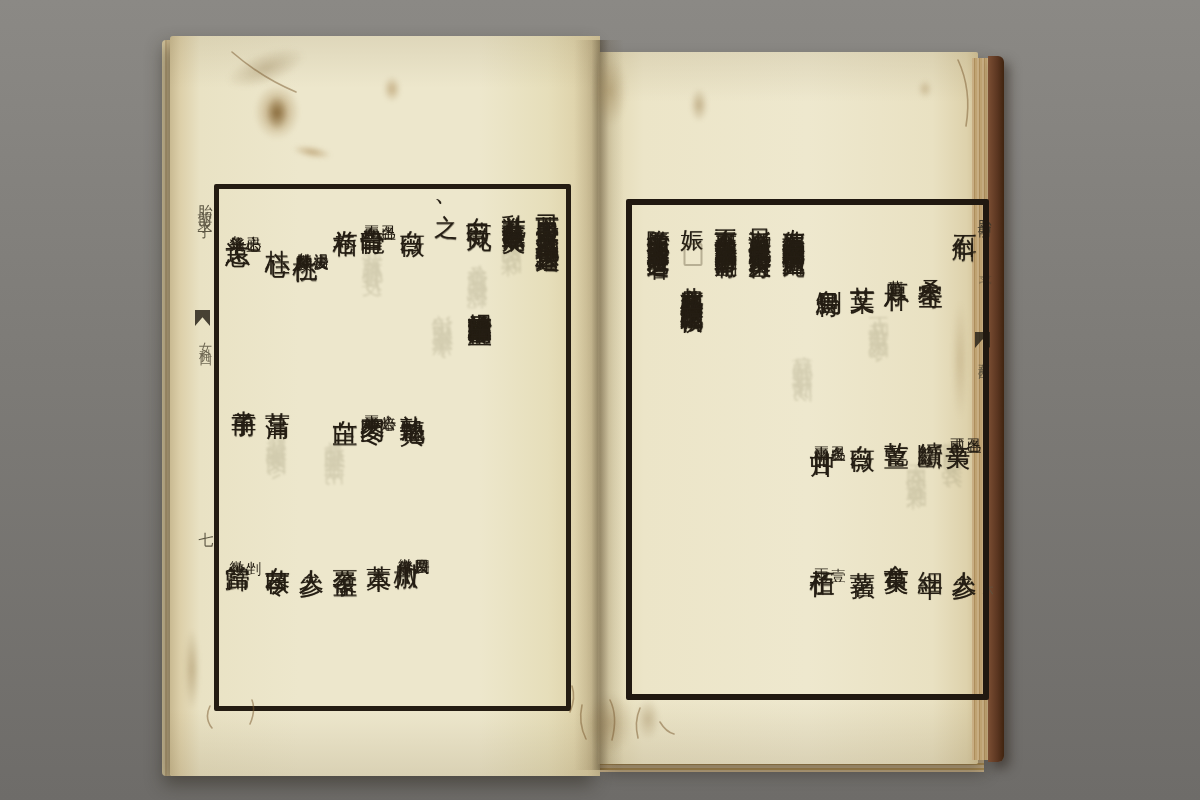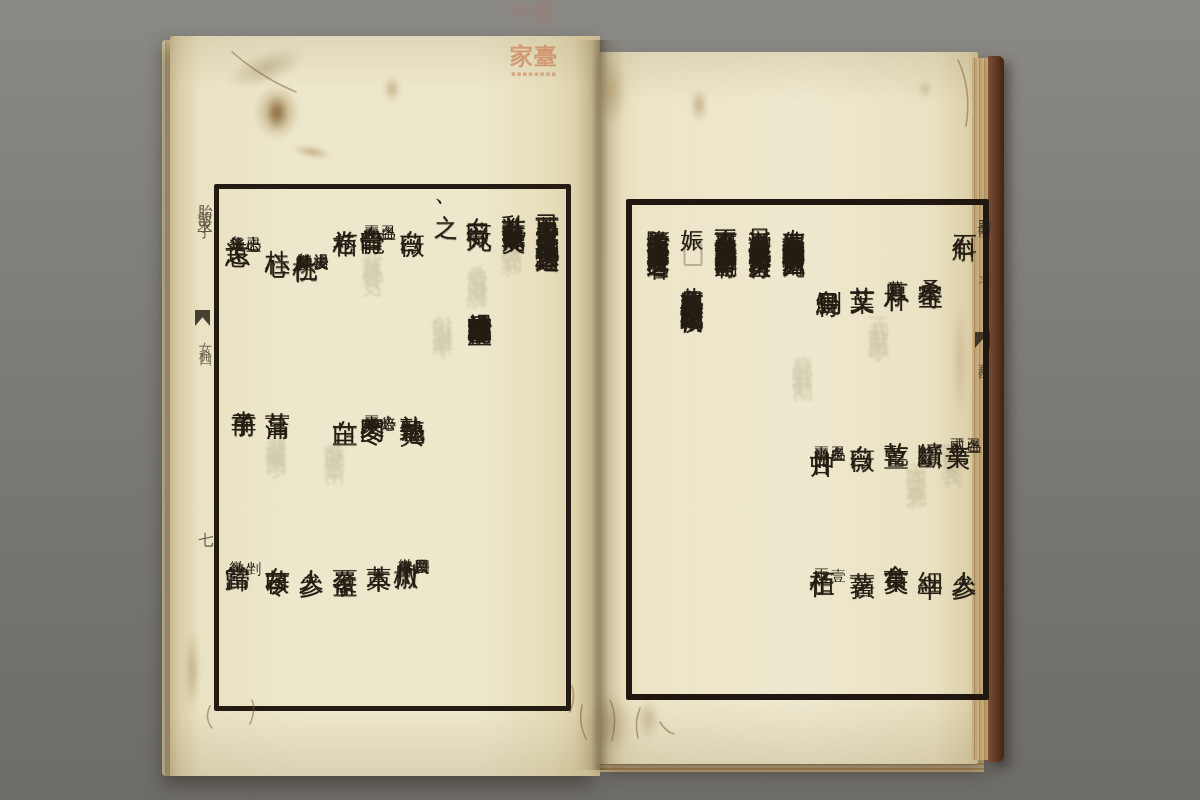--- a/index.html
+++ b/index.html
@@ -220,25 +220,20 @@
           <div class="entry vtext prose" style="top: 4px;"><span>娠</span></div>
           <div class="mark-box" style="top: 36px;"></div>
           <div class="entry vtext prose" style="top: 62px;"><span>此方舊用烏頭牡丹牛膝揆藥證此三物俱</span></div>
         </div>
         <div class="col" style="right: 305.1px; width: 33.9px;">
           <div class="entry vtext prose" style="top: 4px;"><span>墮胎求子藥中用之蓋胎未著之時若服之已著</span></div>
         </div>
       </div>
   </div>
 
-  <div class="watermark">
-    <div class="wm-upper">中醫</div>
-    <div class="wm-main">家臺</div>
-    <div class="wm-cap">▪▪▪▪▪▪▪▪</div>
-  </div>
 
   <svg class="creases" width="1200" height="800">
     <g fill="none" stroke="#7a5a30" stroke-width="1.6" opacity=".5" stroke-linecap="round">
       <path d="M570 712 q6 -14 2 -26"></path>
       <path d="M582 705 q-4 18 4 34"></path>
       <path d="M610 700 q8 16 2 40"></path>
       <path d="M640 708 q-6 14 -2 30"></path>
       <path d="M660 722 q6 10 14 12"></path>
       <path d="M232 52 q30 26 64 40"></path>
       <path d="M958 60 q14 30 8 66"></path>

